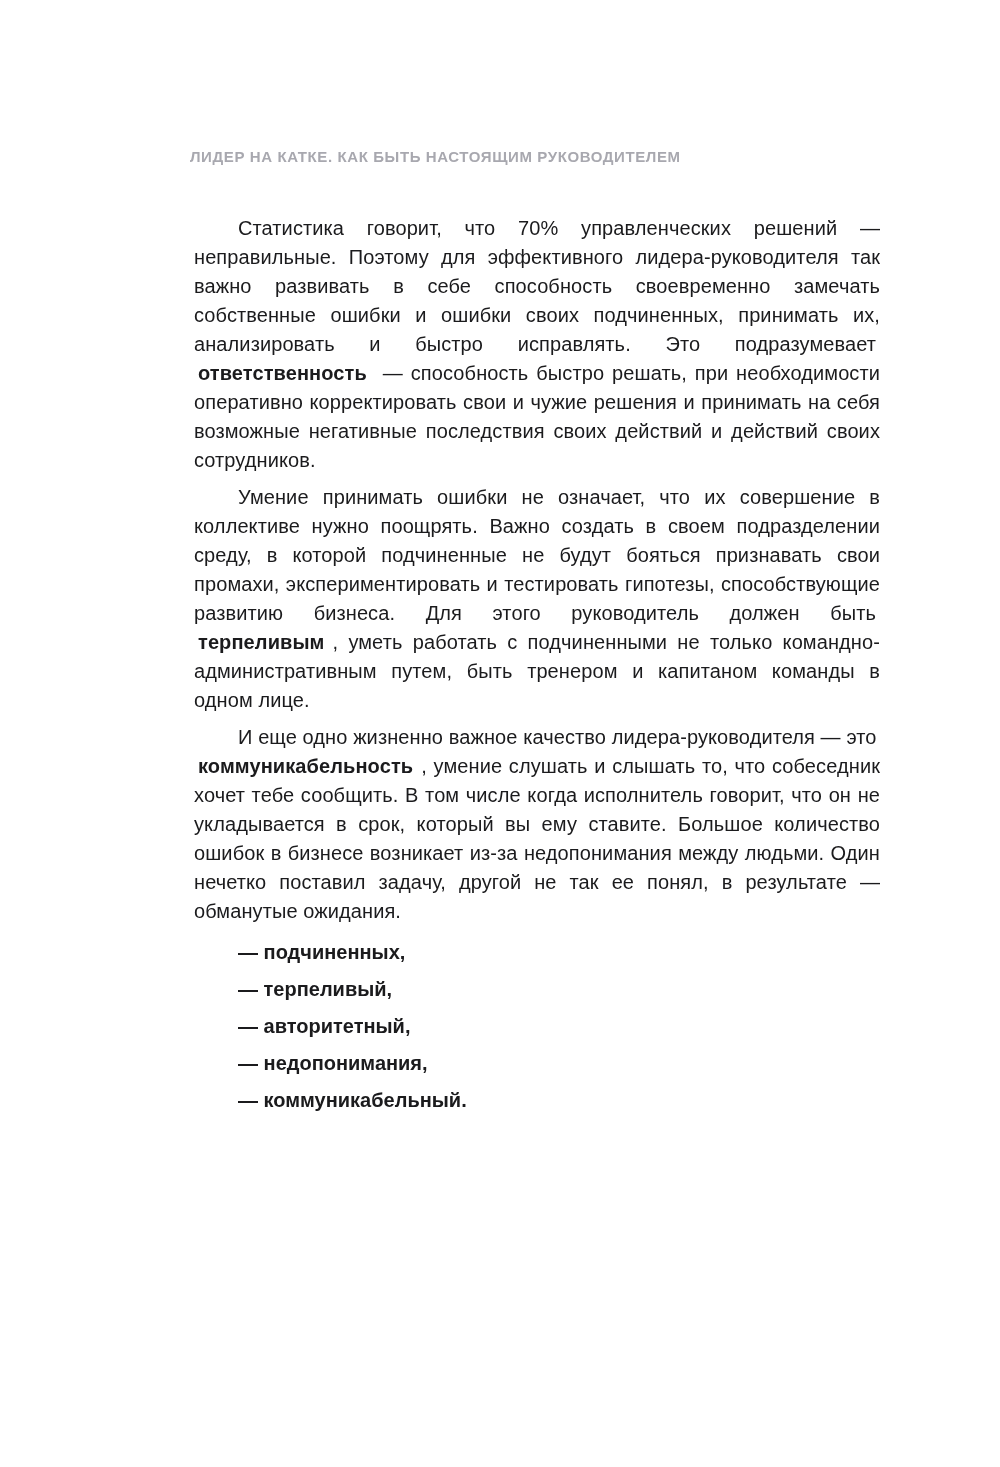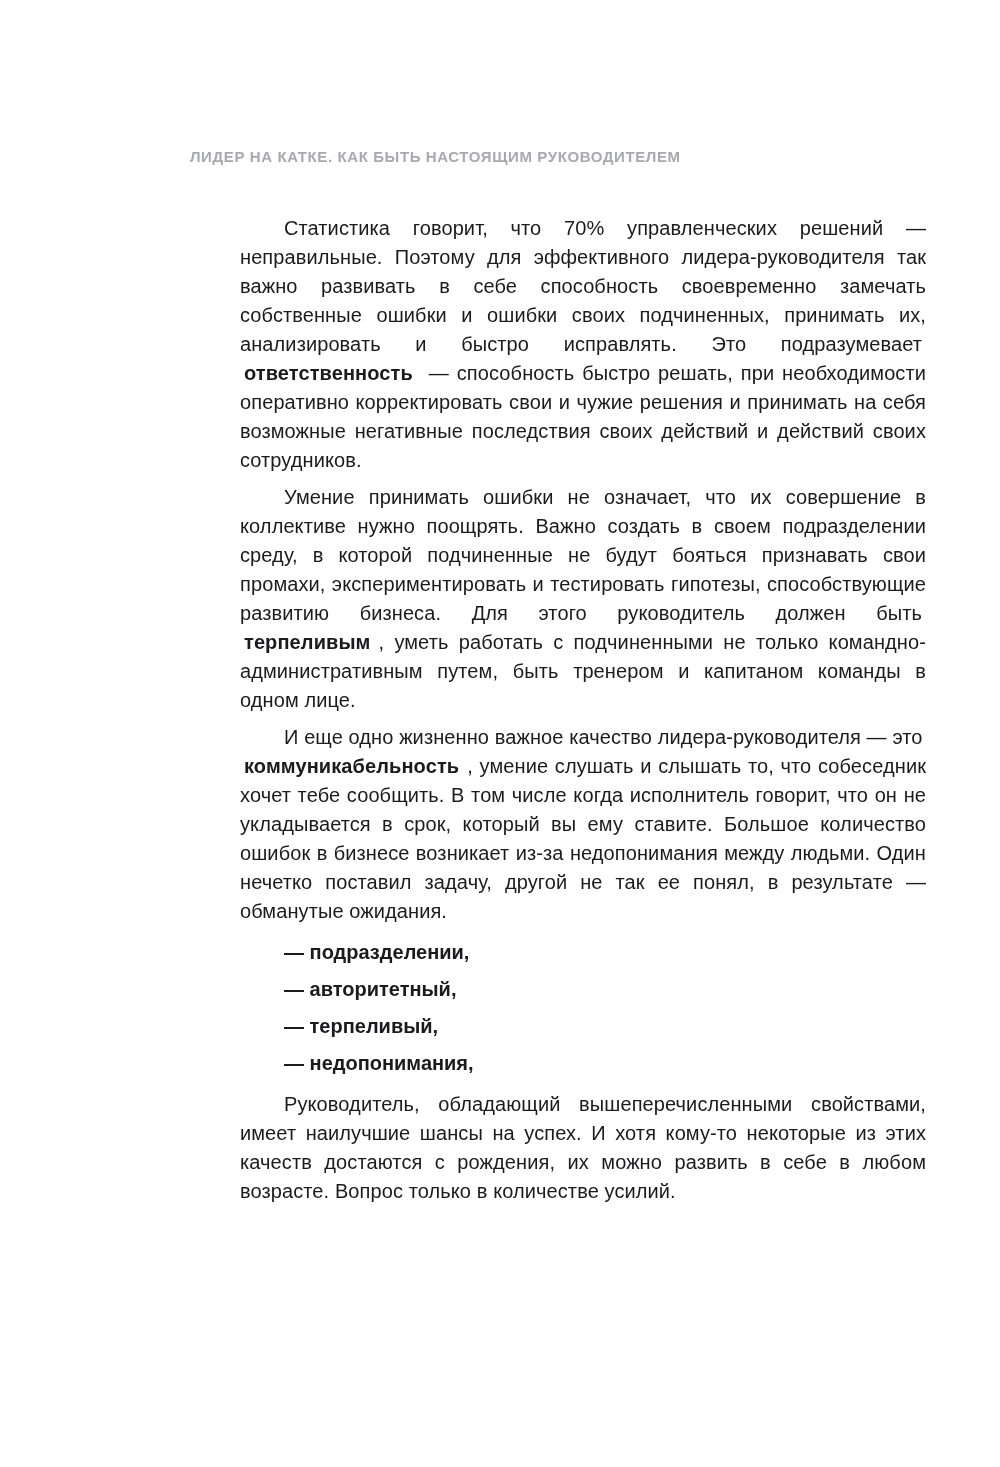--- a/index.html
+++ b/index.html
@@ -26,21 +26,20 @@
     font-weight: bold;
     letter-spacing: 0.6px;
     color: #a8a8af;
     white-space: nowrap;
   }
   .content {
     position: absolute;
     left: 178px;
     top: 198px;
     width: 702px;
-    margin-left: 46px;
   }
   .para {
     font-size: 20px;
     line-height: 29px;
     text-align: justify;
     text-indent: 40px;
     letter-spacing: 0.1px;
   }
   .para b, .list-item b { font-weight: bold; }
   .list-item {
@@ -61,22 +60,22 @@
   <main class="content">
 
     <p class="para"><span>Статистика говорит, что 70% управленческих решений — неправильные. Поэтому для эффективного лидера-руководителя так важно развивать в себе способность своевременно замечать собственные ошибки и ошибки своих подчиненных, принимать их, анализировать и быстро исправлять. Это подразумевает </span><b>ответственность</b><span> — способность быстро решать, при необходимости оперативно корректировать свои и чужие решения и принимать на себя возможные негативные последствия своих действий и действий своих сотрудников.</span></p>
 
     <p class="para"><span>Умение принимать ошибки не означает, что их совершение в коллективе нужно поощрять. Важно создать в своем подразделении среду, в которой подчиненные не будут бояться признавать свои промахи, экспериментировать и тестировать гипотезы, способствующие развитию бизнеса. Для этого руководитель должен быть </span><b>терпеливым</b><span>, уметь работать с подчиненными не только командно-административным путем, быть тренером и капитаном команды в одном лице.</span></p>
 
     <p class="para"><span>И еще одно жизненно важное качество лидера-руководителя — это </span><b>коммуникабельность</b><span>, умение слушать и слышать то, что собеседник хочет тебе сообщить. В том числе когда исполнитель говорит, что он не укладывается в срок, который вы ему ставите. Большое количество ошибок в бизнесе возникает из-за недопонимания между людьми. Один нечетко поставил задачу, другой не так ее понял, в результате — обманутые ожидания.</span></p>
 
 
     <div class="list">
-      <p class="list-item"><b>— подразделении,</b></p>
+      <p class="list-item"><b>— подчиненных,</b></p>
+      <p class="list-item"><b>— терпеливый,</b></p>
       <p class="list-item"><b>— авторитетный,</b></p>
-      <p class="list-item"><b>— терпеливый,</b></p>
       <p class="list-item"><b>— недопонимания,</b></p>
+      <p class="list-item"><b>— коммуникабельный.</b></p>
     </div>
 
-    <p class="para"><span>Руководитель, обладающий вышеперечисленными свойствами, имеет наилучшие шансы на успех. И хотя кому-то некоторые из этих качеств достаются с рождения, их можно развить в себе в любом возрасте. Вопрос только в количестве усилий.</span></p>
 
   </main>
 </div>
 
 </body></html>

